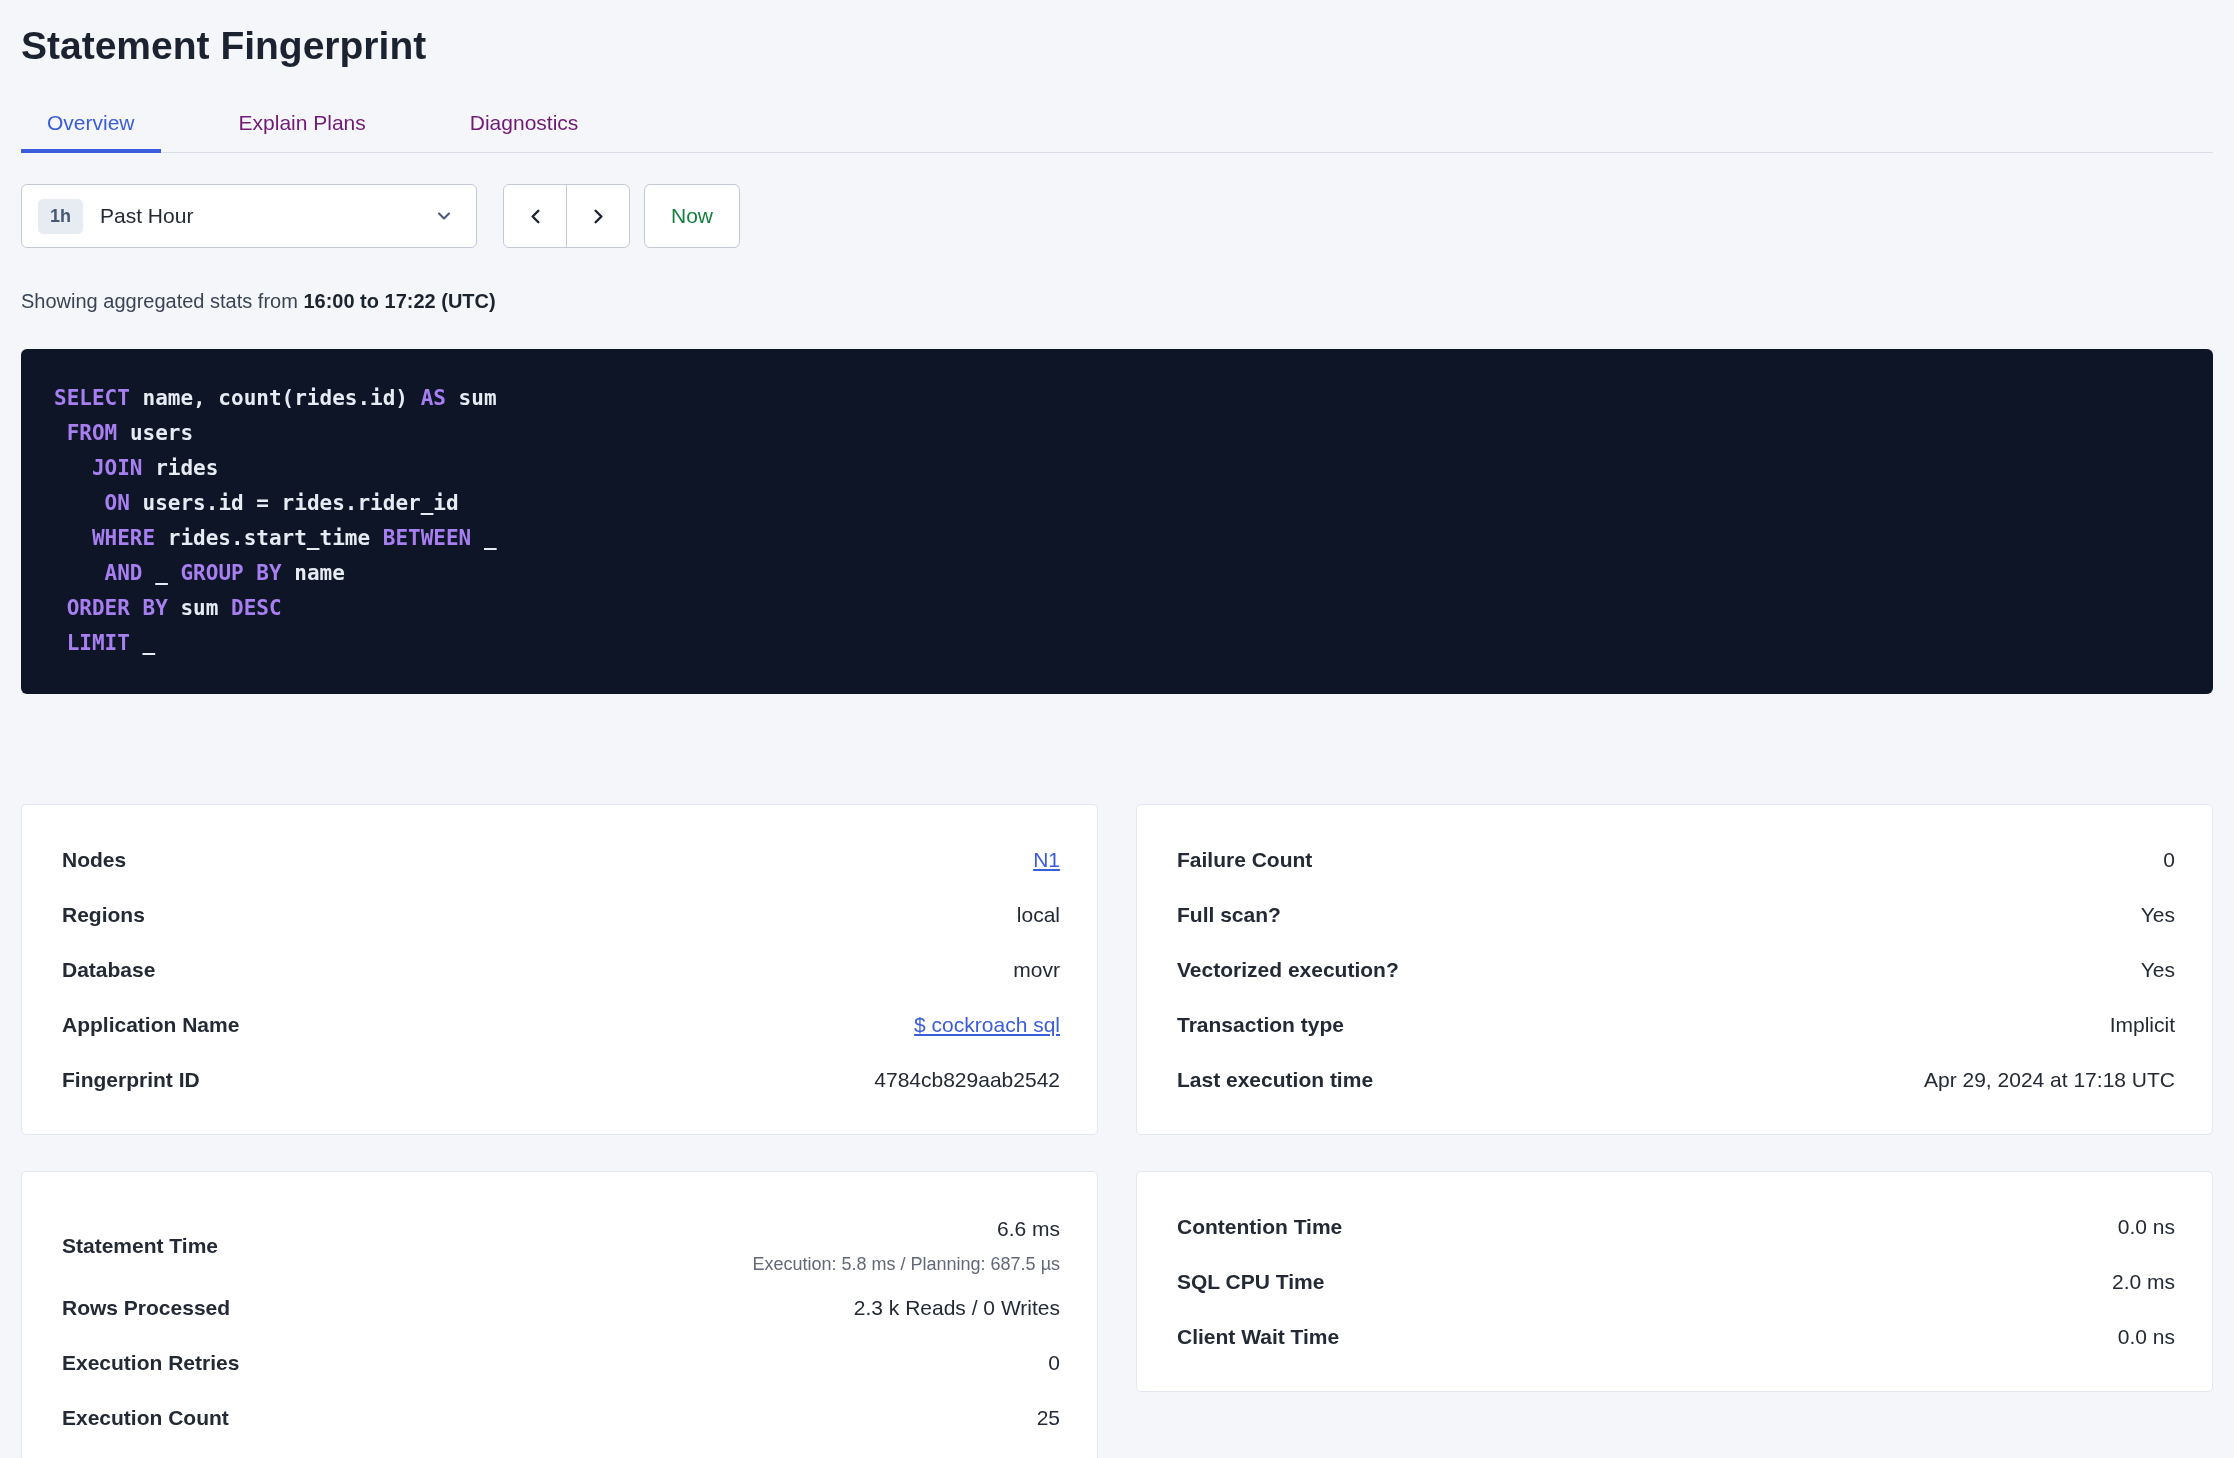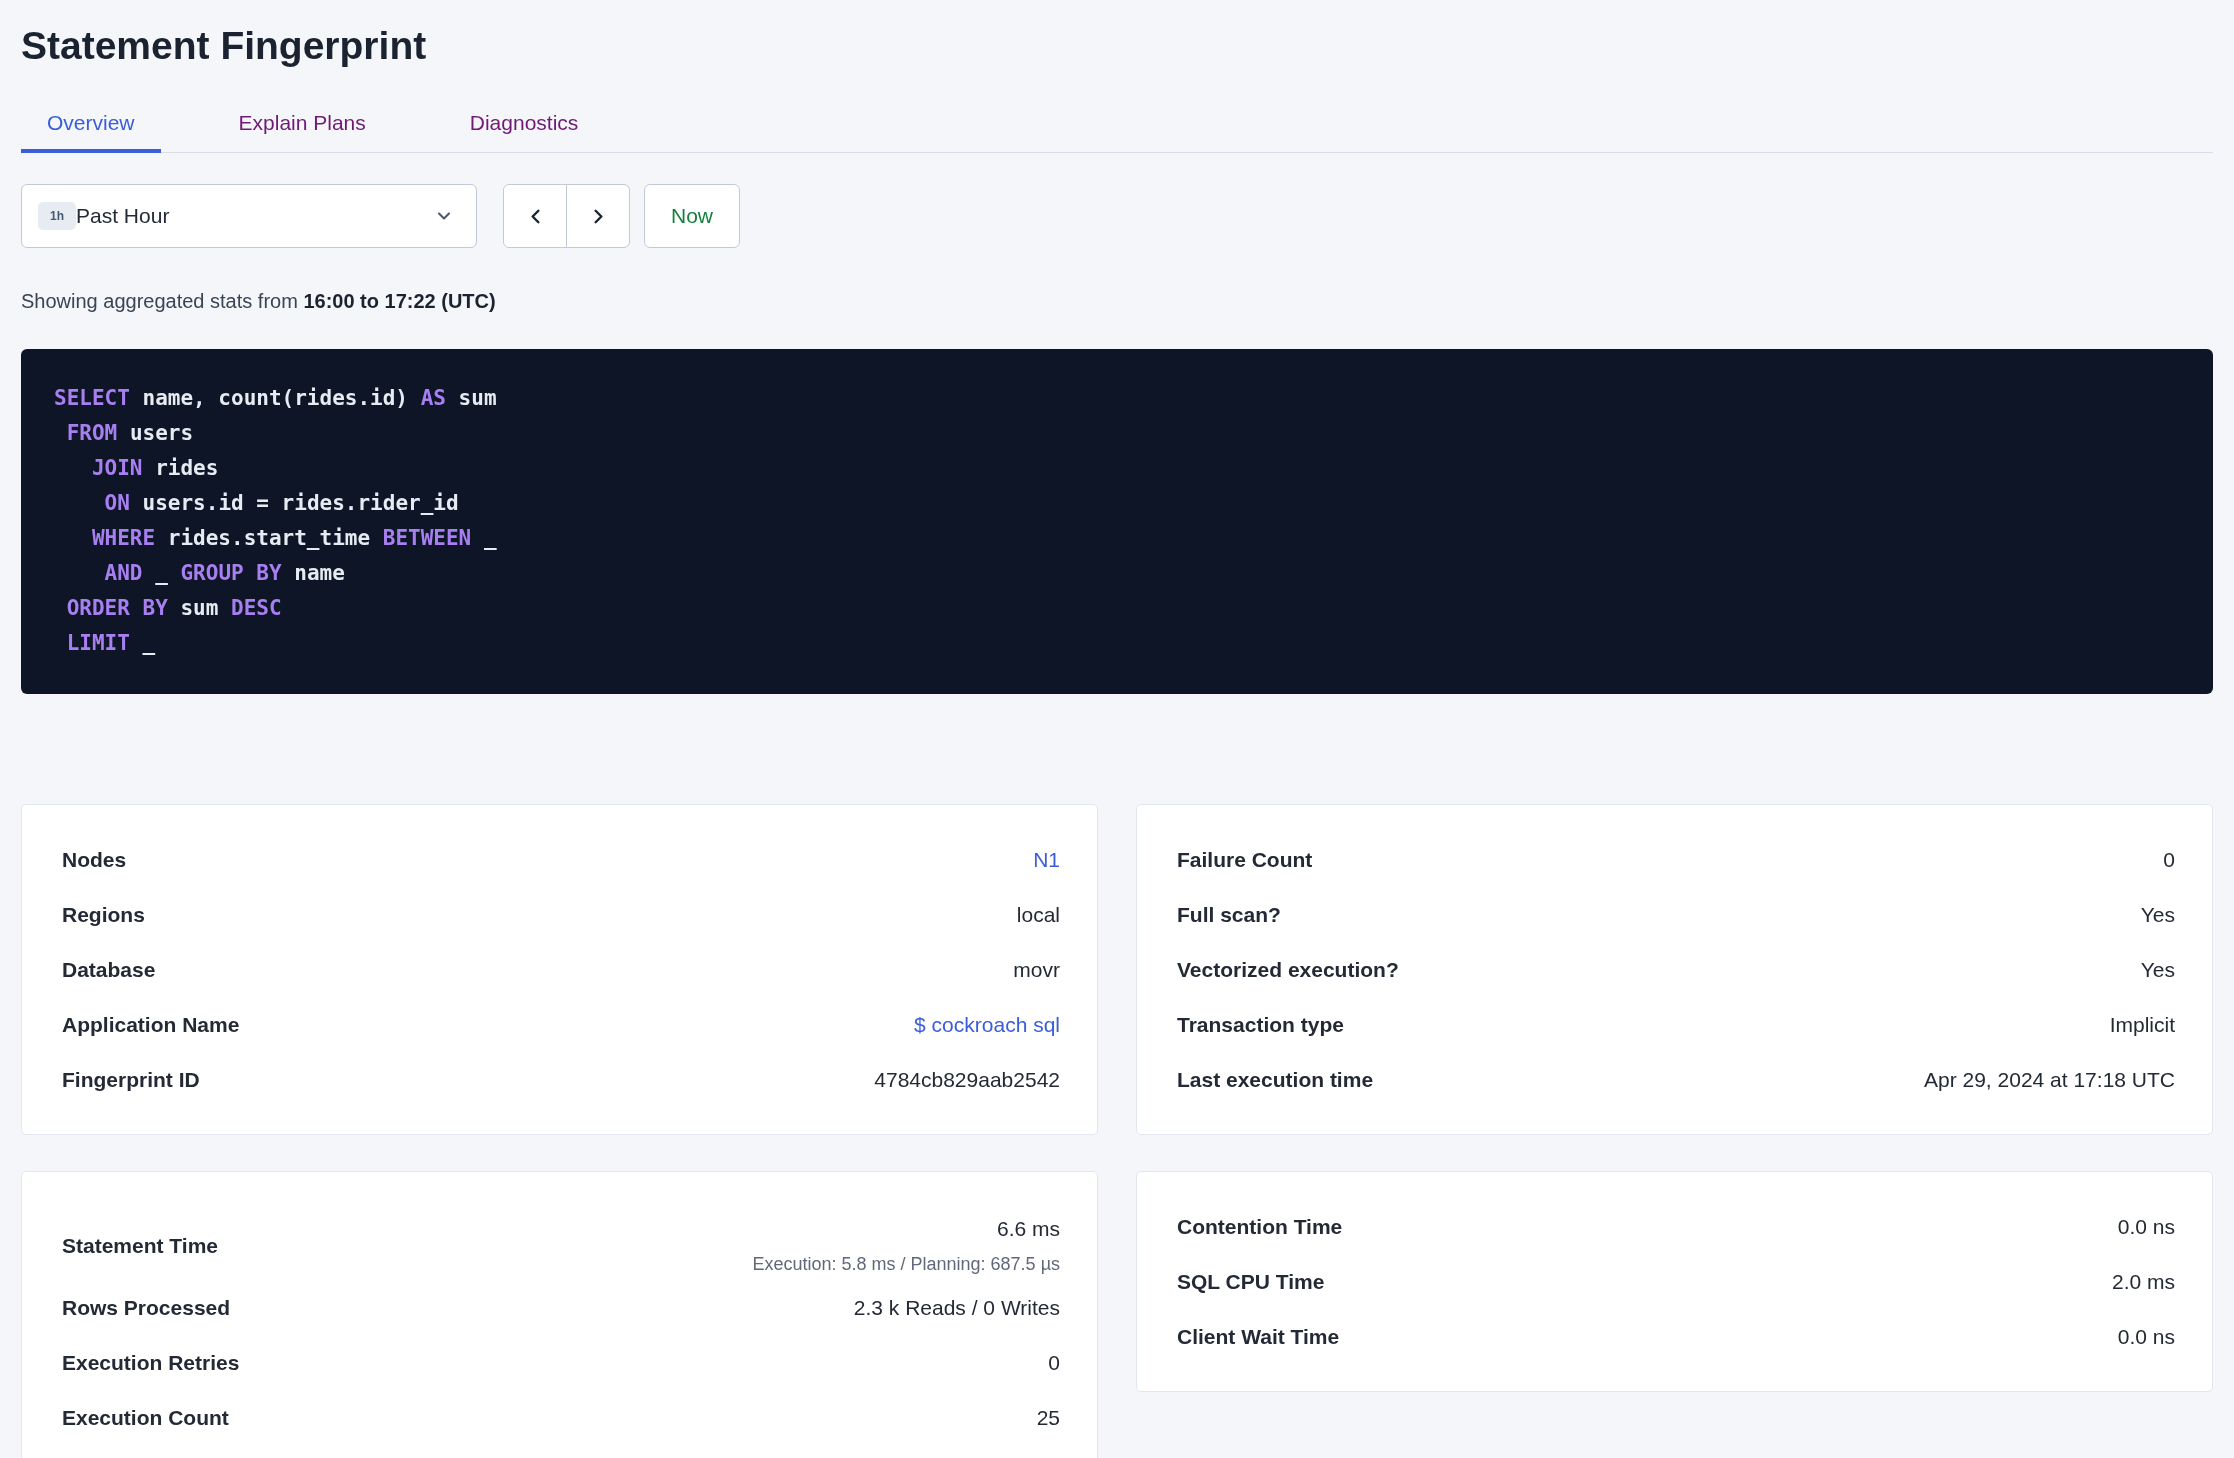--- a/index.html
+++ b/index.html
@@ -27,22 +27,22 @@
     height: 4px; background: #3b5dd9;
   }
 
   .toolbar { display: flex; align-items: center; margin-top: 31px; }
   .range-select {
     width: 456px; height: 64px; background: #fff; border: 1px solid #c3c9d6;
     border-radius: 6px; display: flex; align-items: center;
     padding: 0 22px 0 16px; cursor: pointer;
   }
   .range-badge {
-    background: #e7ecf3; border-radius: 5px; font-size: 12px; font-weight: 700;
-    color: #475872; padding: 7px 12px; 
+    background: #e7ecf3; border-radius: 5px; font-size: 18px; font-weight: 700;
+    color: #475872; padding: 7px 12px; margin-right: 17px;
   }
   .range-label { flex: 1; font-size: 21px; color: #242a35; }
   .chev { display: flex; align-items: center; }
 
   .arrow-group { display: flex; margin-left: 26px; }
   .arrow-btn {
     width: 64px; height: 64px; display: flex; align-items: center; justify-content: center;
     background: #fff; border: 1px solid #c3c9d6; cursor: pointer; padding: 0;
   }
   .arrow-btn.prev { border-radius: 6px 0 0 6px; }
@@ -74,21 +74,21 @@
     flex: 1; background: #fff; border: 1px solid #e2e7ef; border-radius: 5px;
     padding: 27px 37px 27px 40px;
   }
   .card-row {
     display: flex; justify-content: space-between; align-items: center; min-height: 55px;
   }
   .card-row.tall { align-items: center; padding-top: 13px; min-height: 81px; }
   .row-label { font-size: 21px; font-weight: 700; color: #242a35; }
   .row-value-wrap { text-align: right; }
   .row-value { font-size: 21px; color: #242a35; }
-  .row-value.link { color: #3b5dd9; cursor: pointer; }
+  .row-value.link { color: #3b5dd9; cursor: pointer; text-decoration: underline; }
   .row-sub { display: block; font-size: 18px; color: #62687a; margin-top: 13px; }
 </style>
 </head>
 <body>
 
 <div class="page">
 
   <h1 class="page-title">Statement Fingerprint</h1>
 
   <nav class="tabs" id="tabs">

